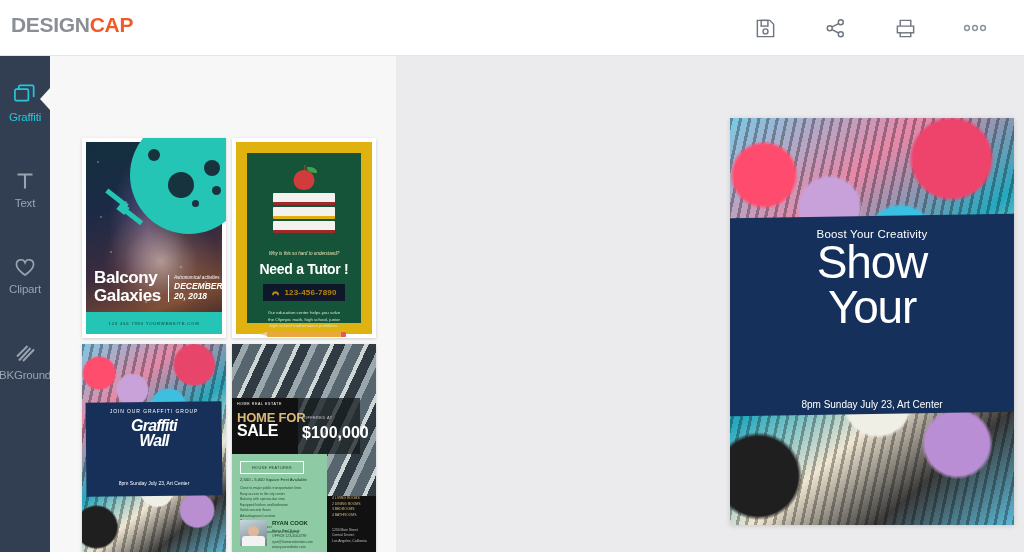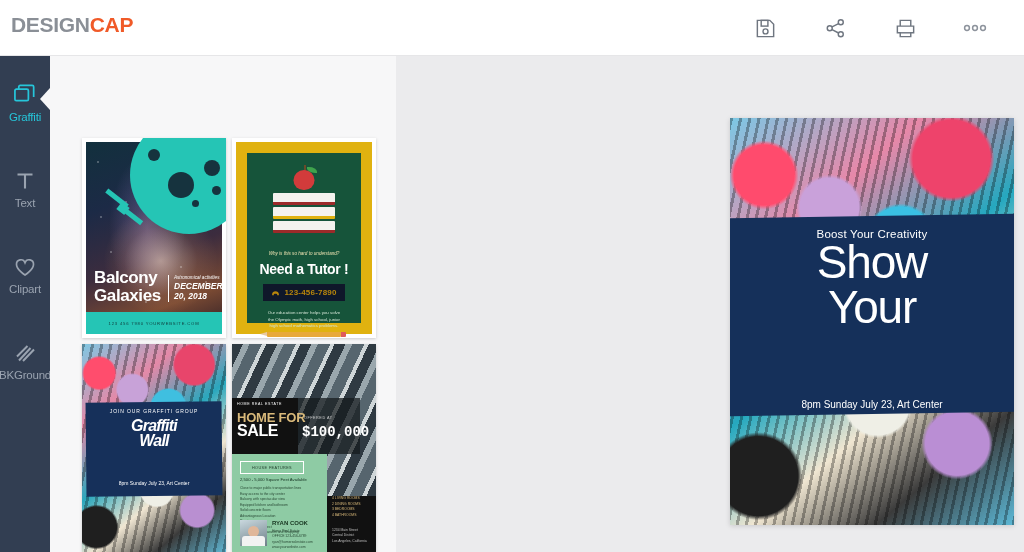--- a/index.html
+++ b/index.html
@@ -164,21 +164,21 @@
       linear-gradient(#4b5861, #2b343a);
   }
   .t4-blackbox { position: absolute; left: 0; top: 54px; width: 66px; height: 56px; background: #111; }
   .t4-darkbox { position: absolute; left: 66px; top: 54px; width: 62px; height: 56px; background: rgba(20,25,28,0.72); }
   .t4-green { position: absolute; left: 0; top: 110px; width: 95px; bottom: 0; background: #8ecba4; }
   .t4-blackR { position: absolute; left: 95px; bottom: 0; right: 0; height: 56px; background: #111; }
   .t4-lbl { position: absolute; left: 5px; top: 58px; color: #fff; font-size: 3.6px; letter-spacing: 0.6px; }
   .t4-h1 { position: absolute; left: 5px; top: 66px; color: #d9b97a; font-size: 13px; font-weight: bold; letter-spacing: -0.2px; }
   .t4-h2 { position: absolute; left: 5px; top: 78px; color: #fff; font-size: 16px; font-weight: bold; letter-spacing: -0.4px; }
   .t4-off { position: absolute; left: 72px; top: 72px; color: #cfcfcf; font-size: 3.8px; letter-spacing: 0.5px; }
-  .t4-price { position: absolute; left: 70px; top: 80px; color: #fff; font-size: 14px; font-weight: bold; font-family: Liberation Mono, monospace; }
+  .t4-price { position: absolute; left: 70px; top: 80px; color: #fff; font-size: 16px; font-weight: bold; }
   .t4-featbox { position: absolute; left: 8px; top: 117px; width: 62px; height: 11px; border: 0.8px solid #fff; display: flex; align-items: center; justify-content: center; }
   .t4-featbox span { color: #1d3a28; font-size: 3.8px; letter-spacing: 0.4px; }
   .t4-sq { position: absolute; left: 8px; top: 133px; color: #183524; font-size: 4.2px; }
   .t4-list { position: absolute; left: 8px; top: 142px; color: #2a4a36; font-size: 3.4px; line-height: 1.62; }
   .t4-agentimg { position: absolute; left: 8px; top: 176px; width: 27px; height: 26px; background: linear-gradient(160deg,#c9d8de,#6d7f88); overflow: hidden; }
   .t4-face { position: absolute; left: 8px; top: 6px; width: 11px; height: 11px; border-radius: 50%; background: #e0b79a; }
   .t4-coat { position: absolute; left: 2px; top: 16px; width: 23px; height: 12px; background: #f2f2f2; border-radius: 3px 3px 0 0; }
   .t4-aname { position: absolute; left: 40px; top: 176px; color: #16341f; font-size: 6px; font-weight: bold; }
   .t4-ainfo { position: absolute; left: 40px; top: 185px; color: #2a4a36; font-size: 3.4px; line-height: 1.6; }
   .t4-rlist { position: absolute; left: 100px; bottom: 34px; color: #d9b97a; font-size: 3.4px; line-height: 1.6; }

